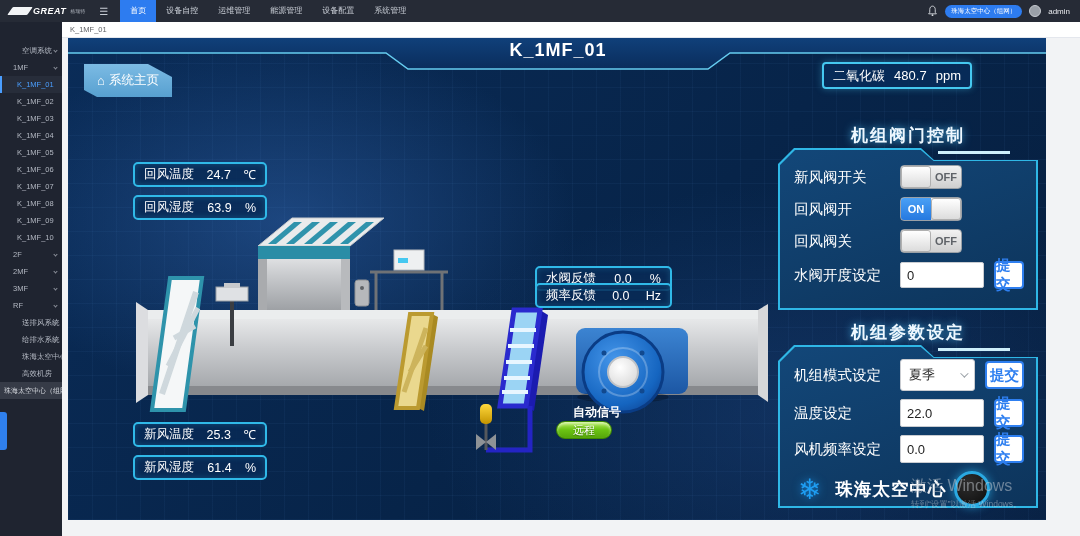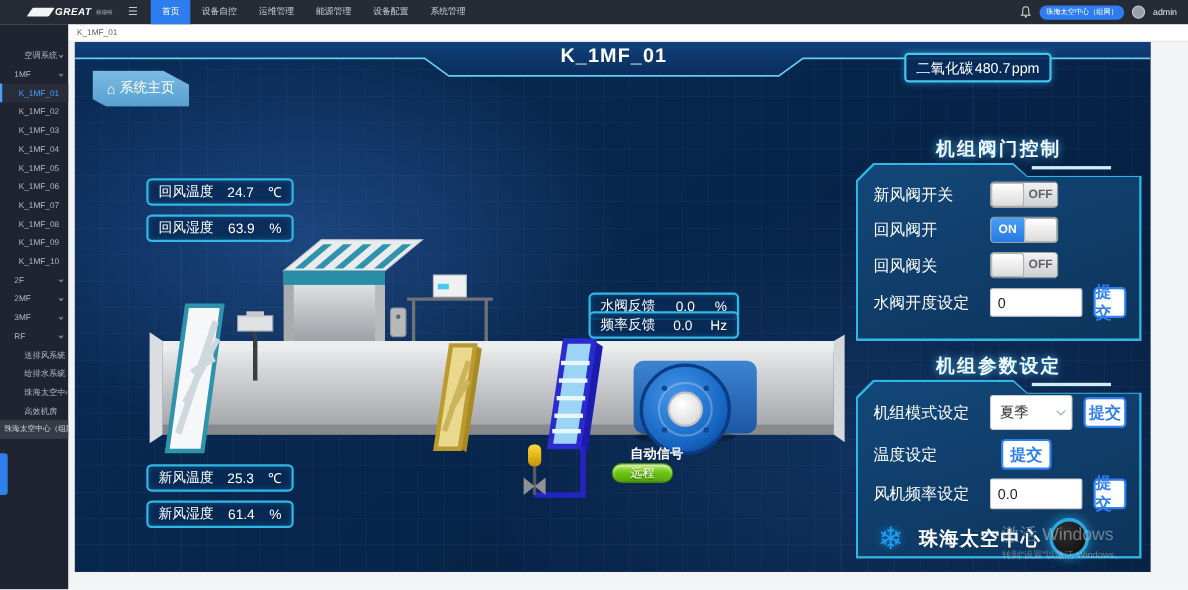--- a/index.html
+++ b/index.html
@@ -1,20 +1,20 @@
 <!DOCTYPE html>
 <html><head>
 <meta charset="utf-8">
 <style>
   * { margin:0; padding:0; box-sizing:border-box; }
   body { font-family:"Liberation Sans",sans-serif; }
   .page { position:relative; width:1080px; height:536px; overflow:hidden; background:#f0f2f5; }
 
   
-  .navbar { position:absolute; left:0; top:0; width:1080px; height:22px; background:#262b36; display:flex; align-items:center; z-index:20;padding-left:17px; }
+  .navbar { position:absolute; left:0; top:0; width:1080px; height:22px; background:#262b36; display:flex; align-items:center; z-index:20; }
   .logo { display:flex; align-items:center; gap:3px; padding:0 6px 0 10px; }
   .logo-swoosh { width:20px; height:8px; background:#f2f4f6; transform:skewX(-35deg); border-radius:1px; }
   .logo-text { color:#fff; font-size:9px; font-weight:bold; font-style:italic; letter-spacing:.5px; }
   .logo-sub { color:#aeb3bc; font-size:5px; margin-left:1px; }
   .collapse-btn { color:#c7ccd4; font-size:10px; padding:0 8px; cursor:pointer; }
   .nav-menu { display:flex; height:22px; margin-left:4px; }
   .nav-item { font-size:8px; color:#cdd2da; padding:0 10px; height:22px; line-height:22px; cursor:pointer; }
   .nav-item.active { background:#2d7cf0; color:#fff; }
   .nav-right { margin-left:auto; display:flex; align-items:center; gap:7px; padding-right:10px; }
   .bell { width:11px; height:12px; }
@@ -52,21 +52,21 @@
   
   .banner { position:absolute; left:0; top:0; width:978px; height:32px; z-index:2; }
   .hmi-title { position:absolute; left:318px; top:2px; width:344px; text-align:center; color:#fff; font-size:18px; font-weight:bold; letter-spacing:1px; z-index:3; }
 
   .home-btn { position:absolute; left:16px; top:26px; width:88px; height:33px; z-index:3; cursor:pointer;
     background:linear-gradient(#7cbbe4,#57a0d0); clip-path:polygon(0 0,64px 0,88px 13px,88px 100%,13px 100%,0 26px);
     display:flex; align-items:center; justify-content:center; gap:4px; color:#fff; }
   .home-icon { font-size:13px; line-height:1; }
   .home-label { font-size:12.5px; }
 
-  .co2-box { position:absolute; left:754px; top:10px; width:134px; height:27px; z-index:3;
+  .co2-box { position:absolute; left:754px; top:24px; width:150px; height:27px; z-index:3;
     border:2px solid #45c8f0; border-radius:4px; background:rgba(8,44,90,.9);
     display:flex; align-items:center; justify-content:space-between; padding:0 9px; color:#fff; font-size:13px;
     box-shadow:0 0 7px rgba(69,200,240,.4); }
 
   .sensor-box { position:absolute; width:134px; height:25px; z-index:3;
     border:2px solid #30b9e8; border-radius:5px; background:rgba(8,42,86,.85);
     display:flex; align-items:center; justify-content:space-between; padding:0 9px; color:#fff; font-size:12.5px;
     box-shadow:inset 0 0 6px rgba(48,185,232,.25); }
   .sensor-box .val { font-weight:normal; }
 
@@ -386,20 +386,21 @@
           <div class="prow">
             <span class="plabel">机组模式设定</span>
             <div class="select-box">
               <span>夏季</span>
               <i class="chev"></i>
             </div>
             <div class="submit-btn">提交</div>
           </div>
           <div class="prow">
             <span class="plabel">温度设定</span>
+            <input class="hmi-input" style="height: 28px;" value="22.0">
             <div class="submit-btn">提交</div>
           </div>
           <div class="prow">
             <span class="plabel">风机频率设定</span>
             <input class="hmi-input" style="height: 28px;" value="0.0">
             <div class="submit-btn">提交</div>
           </div>
           <div class="linkage-row">
             <span class="snowflake">❄</span>
             <span class="linkage-label">珠海太空中心</span>

